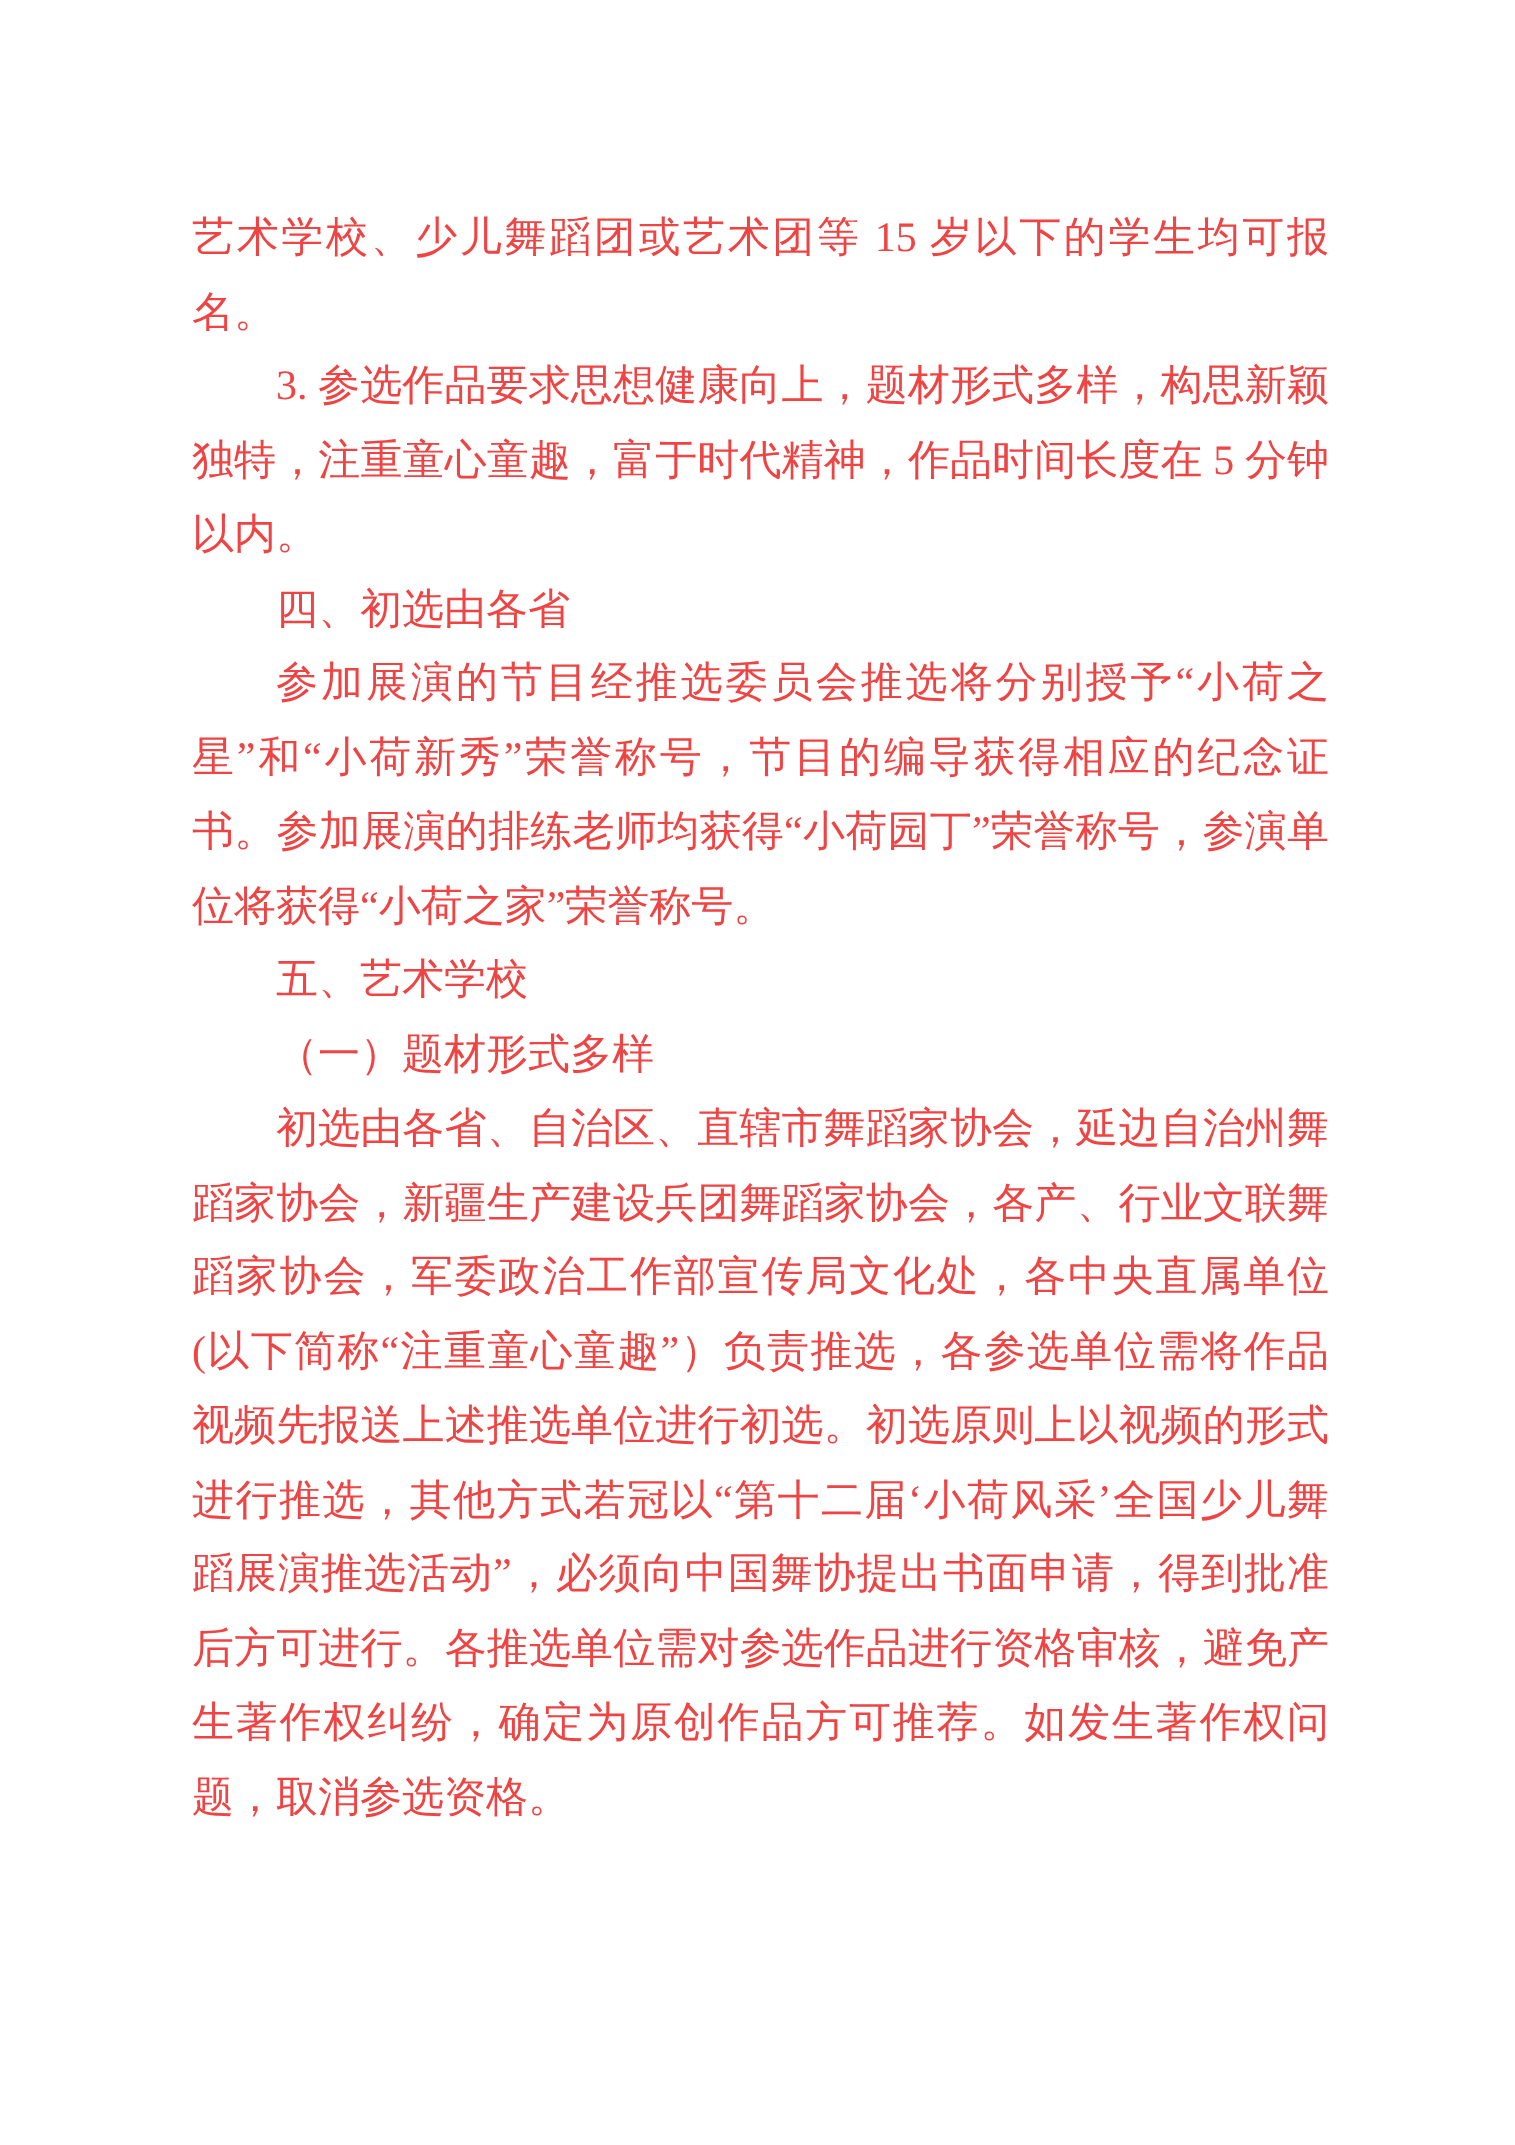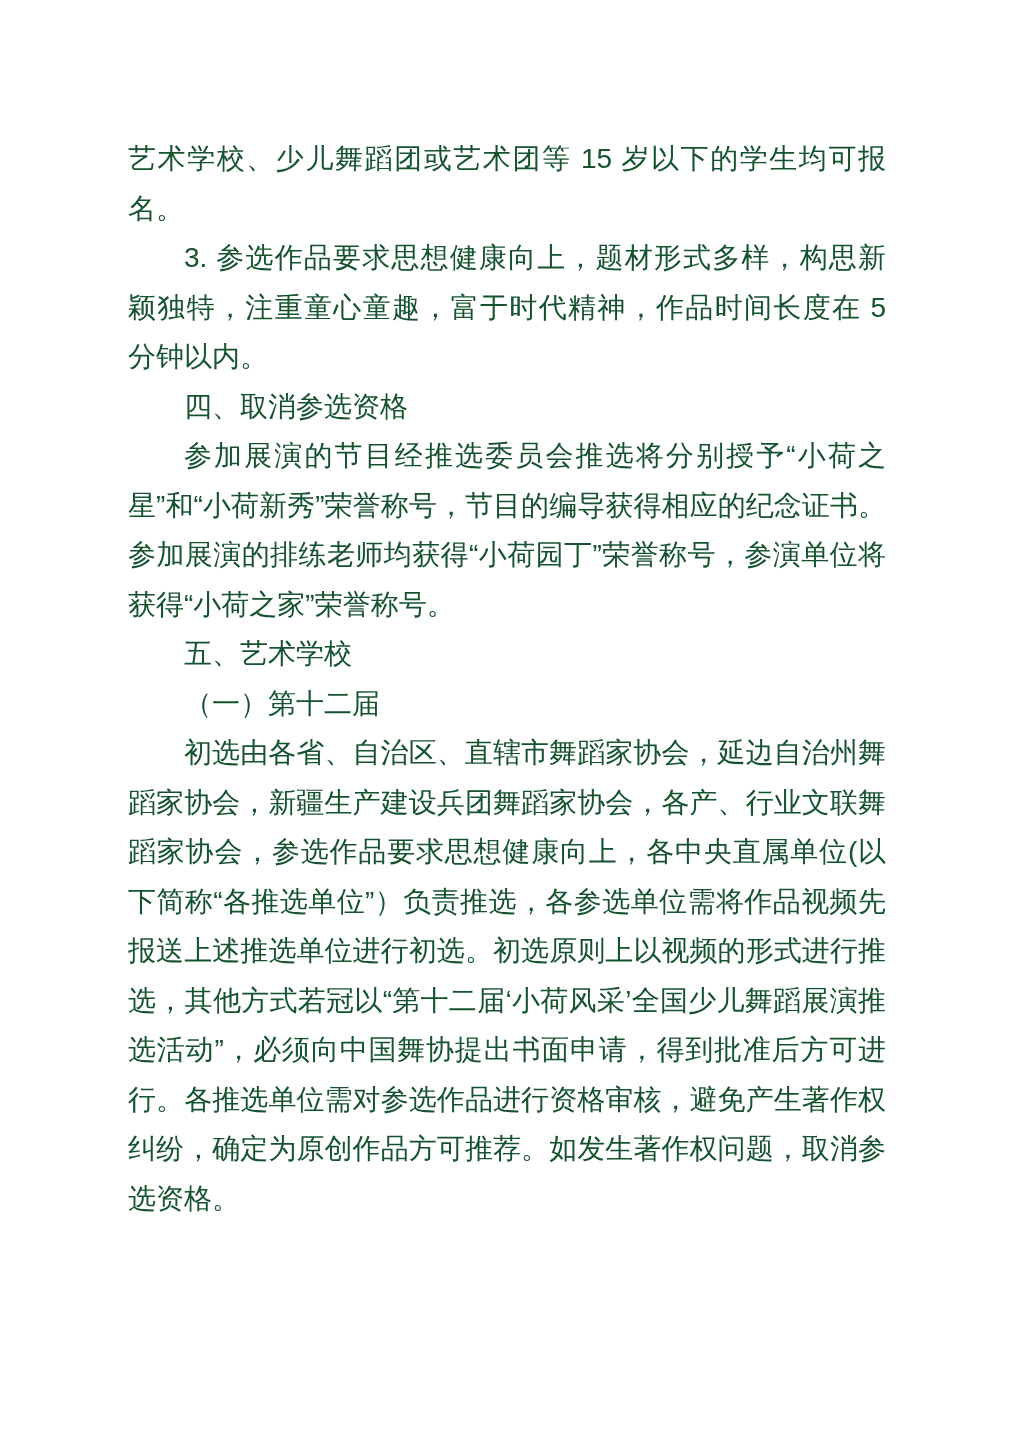--- a/index.html
+++ b/index.html
@@ -13,41 +13,41 @@
     height: 1430px;
     background: #ffffff;
     overflow: hidden;
     box-sizing: border-box;
   }
   .text-block {
     position: absolute;
     left: 128px;
     top: 134px;
     width: 758px;
-    font-family: Liberation Sans, sans-serif;
+    font-family: Liberation Serif, serif;
     font-size: 28px;
     line-height: 49.5px;
-    color: #14532d;
+    color: #ef4444;
     text-align: justify;
   }
   .text-block p {
     margin: 0;
     padding: 0;
     word-break: break-all;
   }
   .text-block p.indent {
     text-indent: 2em;
   }
 </style>
 </head>
 <body>
 
 <div class="page">
   <div class="text-block">
     <p>艺术学校、少儿舞蹈团或艺术团等 15 岁以下的学生均可报名。</p>
     <p class="indent">3. 参选作品要求思想健康向上，题材形式多样，构思新颖独特，注重童心童趣，富于时代精神，作品时间长度在 5 分钟以内。</p>
-    <p class="indent">四、取消参选资格</p>
+    <p class="indent">四、初选由各省</p>
     <p class="indent">参加展演的节目经推选委员会推选将分别授予“小荷之星”和“小荷新秀”荣誉称号，节目的编导获得相应的纪念证书。参加展演的排练老师均获得“小荷园丁”荣誉称号，参演单位将获得“小荷之家”荣誉称号。</p>
     <p class="indent">五、艺术学校</p>
-    <p class="indent">（一）第十二届</p>
-    <p class="indent">初选由各省、自治区、直辖市舞蹈家协会，延边自治州舞蹈家协会，新疆生产建设兵团舞蹈家协会，各产、行业文联舞蹈家协会，参选作品要求思想健康向上，各中央直属单位(以下简称“各推选单位”）负责推选，各参选单位需将作品视频先报送上述推选单位进行初选。初选原则上以视频的形式进行推选，其他方式若冠以“第十二届‘小荷风采’全国少儿舞蹈展演推选活动”，必须向中国舞协提出书面申请，得到批准后方可进行。各推选单位需对参选作品进行资格审核，避免产生著作权纠纷，确定为原创作品方可推荐。如发生著作权问题，取消参选资格。</p>
+    <p class="indent">（一）题材形式多样</p>
+    <p class="indent">初选由各省、自治区、直辖市舞蹈家协会，延边自治州舞蹈家协会，新疆生产建设兵团舞蹈家协会，各产、行业文联舞蹈家协会，军委政治工作部宣传局文化处，各中央直属单位(以下简称“注重童心童趣”）负责推选，各参选单位需将作品视频先报送上述推选单位进行初选。初选原则上以视频的形式进行推选，其他方式若冠以“第十二届‘小荷风采’全国少儿舞蹈展演推选活动”，必须向中国舞协提出书面申请，得到批准后方可进行。各推选单位需对参选作品进行资格审核，避免产生著作权纠纷，确定为原创作品方可推荐。如发生著作权问题，取消参选资格。</p>
   </div>
 </div>
 
 </body></html>

